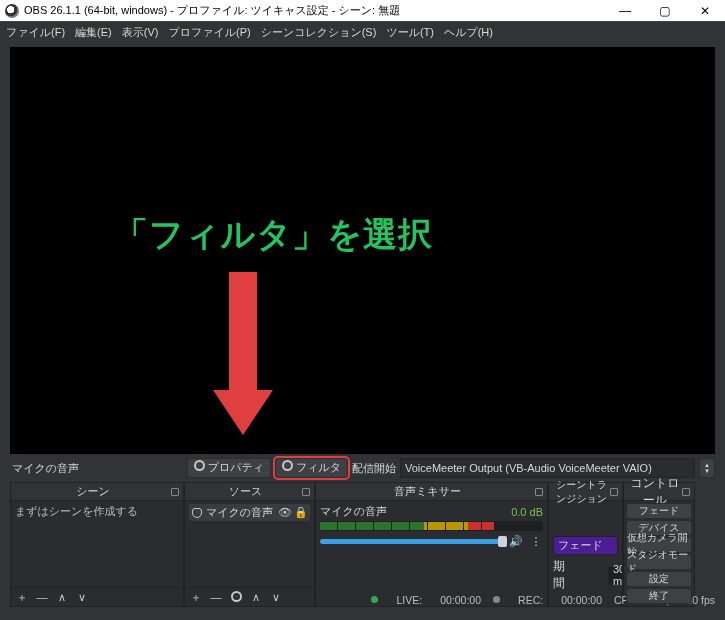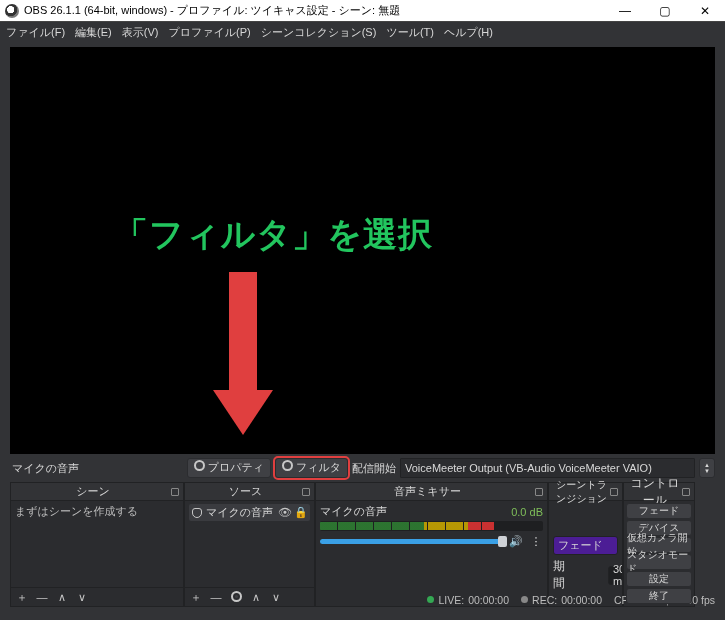--- a/index.html
+++ b/index.html
@@ -249,21 +249,21 @@
   }
 
   .statusbar {
     margin: 3px 10px 0 10px;
     height: 17px;
     display:flex; align-items:center; justify-content:flex-end;
     gap: 12px;
     color: #bdbdbd;
     font-size: 10.5px;
   }
-  .statusbar .seg { display:inline-flex; align-items:center; gap:4px; }
+  .statusbar .seg { display:inline-flex; align-items:center; gap:18px; }
   .dot { width:7px; height:7px; border-radius:50%; display:inline-block; }
   .dot.green { background:#34a853; } .dot.grey { background:#888; }
 </style>
 </head>
 <body>
 
 <div class="titlebar">
   <span class="logo"></span>
   <span class="title">OBS 26.1.1 (64-bit, windows) - プロファイル: ツイキャス設定 - シーン: 無題</span>
   <span class="winbtn">—</span>

